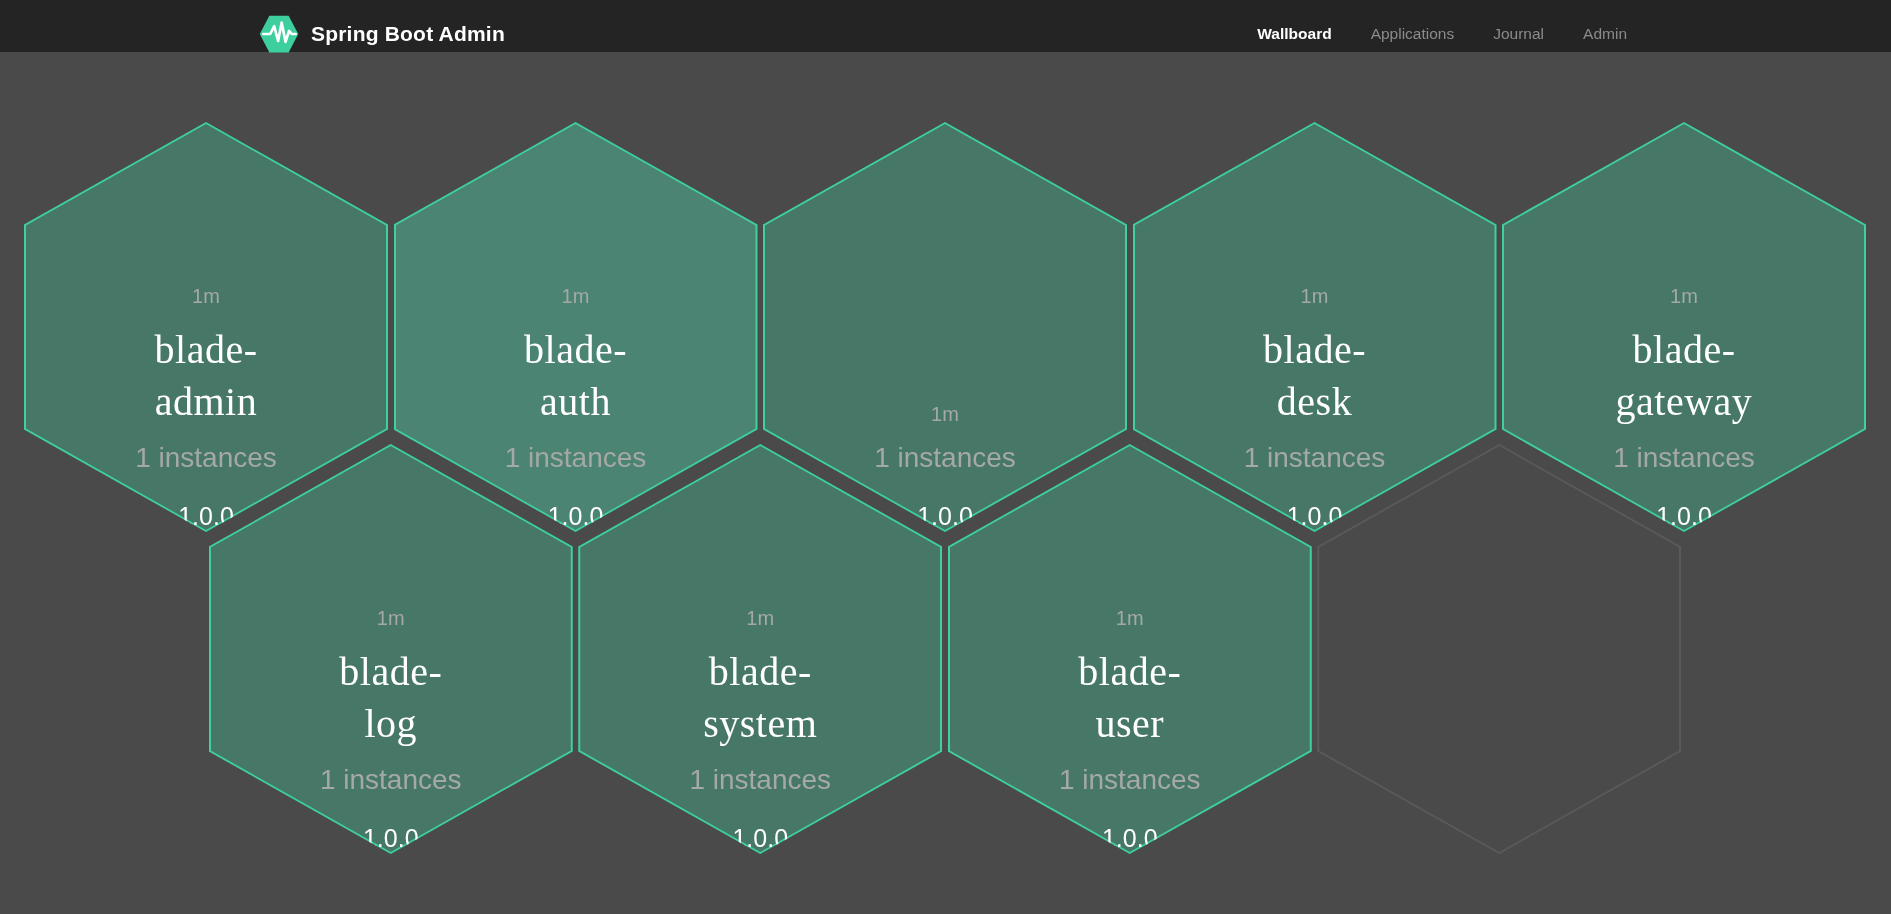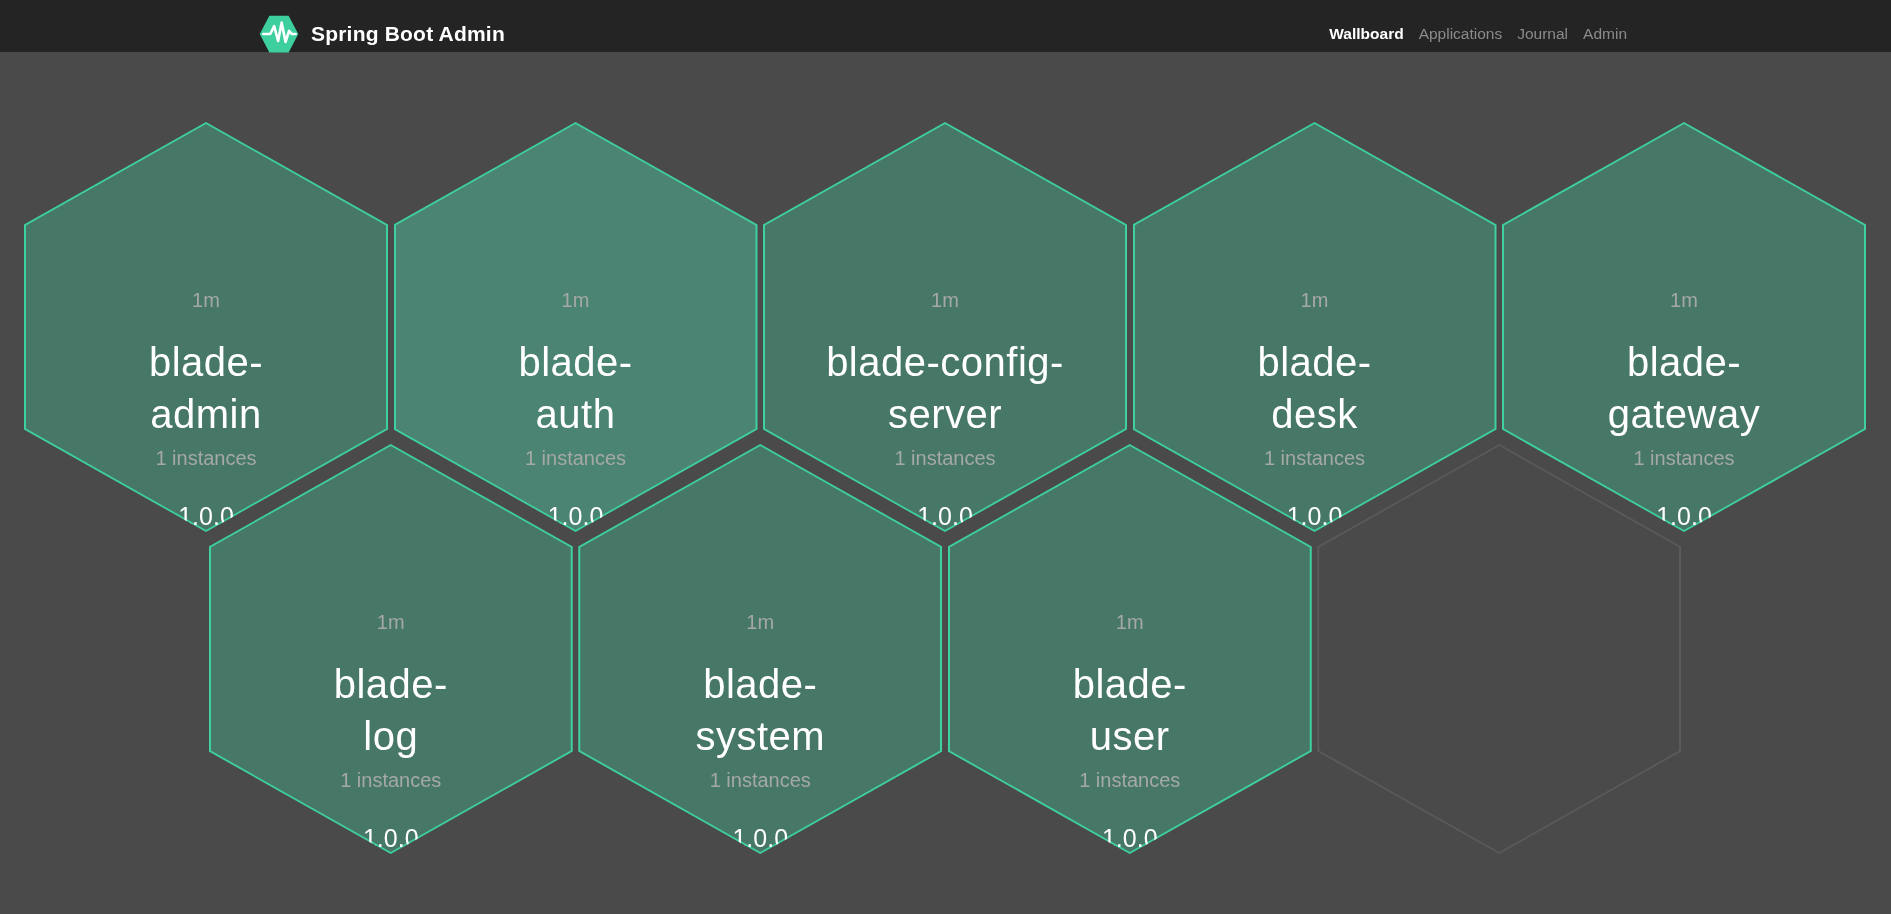--- a/index.html
+++ b/index.html
@@ -29,21 +29,21 @@
     justify-content:space-between;
     padding:16px 264px 0 258px;
   }
   .brand{display:flex;align-items:center;gap:11px;cursor:pointer;}
   .brand-title{
     color:var(--text-primary);
     font-size:21px;
     font-weight:700;
     letter-spacing:0.2px;
   }
-  .nav{display:flex;align-items:center;gap:15px;}
+  .nav{display:flex;align-items:center;gap:39px;}
   .nav-item{
     color:var(--nav-inactive);
     font-size:15.5px;
     text-decoration:none;
     cursor:pointer;
     white-space:nowrap;
   }
   .nav-item.active{color:#ffffff;font-weight:700;}
   .wallboard{
     position:relative;
@@ -77,29 +77,30 @@
     text-align:center;
   }
   .uptime{
     font-size:20px;
     line-height:28px;
     color:var(--text-secondary);
   }
   .app-name{
     font-size:40px;
     line-height:52px;
-    margin-top:22px;
+    margin-top:14px;
     color:var(--text-primary);
     white-space:pre-line;
     letter-spacing:0.5px;
+    font-family:Liberation Serif, serif;
   }
   .instances{
-    font-size:20px;
+    font-size:28px;
     line-height:28px;
-    margin-top:4px;
+    margin-top:16px;
     color:var(--text-secondary);
   }
   .version{
     font-size:25px;
     line-height:32px;
     margin-top:28px;
     color:var(--text-primary);
   }
 </style>
 </head>
@@ -139,22 +140,20 @@
         <div class="app-name">blade-
 auth</div>
         <div class="instances">1 instances</div>
         <div class="version">1.0.0</div>
       </div>
     </div>
     <div class="hex" style="left: 763px; top: 70px;">
       <div class="hex-fill"></div>
       <div class="hex-content">
         <div class="uptime">1m</div>
-        <div class="app-name">blade-config-
-server</div>
         <div class="instances">1 instances</div>
         <div class="version">1.0.0</div>
       </div>
     </div>
     <div class="hex" style="left: 1132.5px; top: 70px;">
       <div class="hex-fill"></div>
       <div class="hex-content">
         <div class="uptime">1m</div>
         <div class="app-name">blade-
 desk</div>

